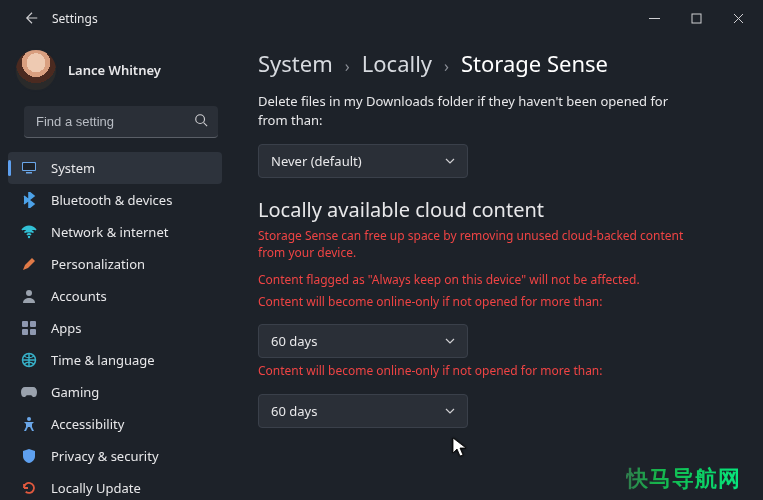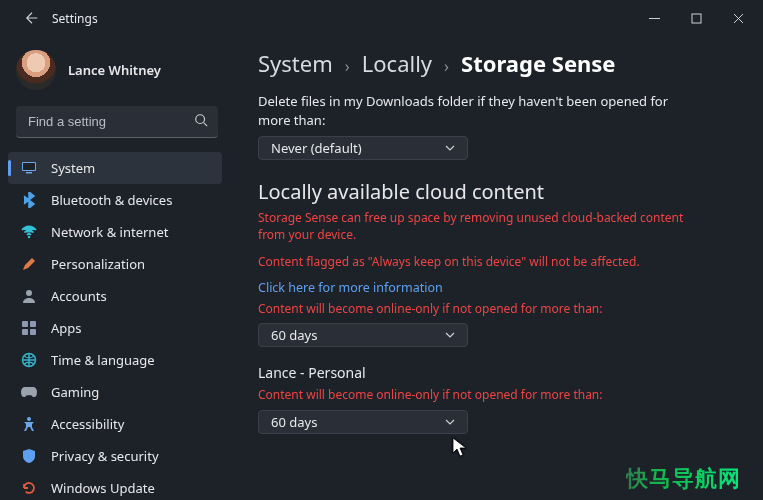--- a/index.html
+++ b/index.html
@@ -27,21 +27,21 @@
   .shell { display: flex; height: calc(100% - 36px); }
   .sidebar { width: 230px; padding: 4px 8px 12px 8px; display: flex; flex-direction: column; }
   .user-row { display: flex; align-items: center; padding: 8px 6px 14px 6px; gap: 10px; }
   .avatar {
     width: 44px; height: 44px; border-radius: 50%;
     background: radial-gradient(circle at 50% 32%, #eecab2 0 28%, #d99f80 28% 42%, #4b2a20 42% 60%, #2a2a2a 60% 100%);
     border: 2px solid #1d2229;
   }
   .user-name { font-size: 13px; font-weight: 600; }
   .search-wrap {
-    position: relative; margin: 0 4px 14px 8px;
+    position: relative; margin: 0 4px 14px 16px;
   }
   .search {
     width: 100%; height: 32px; background: #2a2f37; border: none;
     border-bottom: 1px solid #5a5f67;
     border-radius: 4px; color: #cfcfd2; padding: 0 34px 0 12px; font-size: 13px;
     outline: none;
   }
   .search::placeholder { color: #b9bdc4; }
   .search-icon {
     position: absolute; right: 10px; top: 50%; transform: translateY(-50%);
@@ -56,29 +56,29 @@
   .nav-item.active::before {
     content: ""; position: absolute; left: 0; top: 8px; bottom: 8px; width: 3px;
     background: #5ea0ef; border-radius: 2px;
   }
   .nav-icon { width: 18px; height: 18px; display: flex; align-items: center; justify-content: center; }
   .nav-label { font-size: 13px; }
   .main { flex: 1; padding: 12px 28px 14px 28px; overflow: hidden; display: flex; flex-direction: column; }
   .breadcrumb { display: flex; align-items: baseline; gap: 12px; font-size: 22px; padding-bottom: 14px; }
   .breadcrumb .seg { font-weight: 400; color: #d7dadf; cursor: pointer; }
   .breadcrumb .sep { color: #8b8f97; font-size: 16px; }
-  .breadcrumb .current { font-weight: 700; color: #ffffff; }
+  .breadcrumb .current { font-weight: 400; color: #ffffff; }
   .content { flex: 1; overflow: hidden; }
   .section-p { font-size: 13px; color: #e8e8ea; line-height: 1.45; max-width: 420px; }
   .section-sub { font-size: 12px; color: #ef4444; line-height: 1.45; max-width: 440px; margin-top: 4px;}
   .group-title { font-size: 14px; color: #e8e8ea; margin-top: 16px; }
   .group-title.section { font-size: 20px; margin-top: 18px; }
   .link { color: #5ea0ef; font-size: 12.5px; cursor: pointer; display: inline-block; margin-top: 8px; }
   .select {
-    margin-top: 6px; width: 210px; height: 24px; background: #2a2f37;
+    margin-top: 14px; width: 210px; height: 34px; background: #2a2f37;
     border: 1px solid #3a404a; border-radius: 4px; display: flex; align-items: center;
     padding: 0 12px; justify-content: space-between; cursor: pointer;
     font-size: 13px; color: #e8e8ea;
   }
   .select .chev { color: #cfcfd2; }
   .cursor {
     position: absolute; left: 452px; top: 437px;
     color: #ffffff; pointer-events: none;
     filter: drop-shadow(0 0 1px #000);
   }
@@ -228,57 +228,55 @@
             </svg>
           </span>
         <span class="nav-label">Privacy &amp; security</span>
       </div>
       <div class="nav-item">
         <span class="nav-icon">
             <svg width="16" height="16" viewBox="0 0 16 16">
               <path fill="none" stroke="#e1593e" stroke-width="1.8" d="M3 8a5 5 0 1 1 1.7 3.7M3 8V4M3 8h4"></path>
             </svg>
           </span>
-        <span class="nav-label">Windows Update</span>
+        <span class="nav-label">Locally Update</span>
       </div>
     </nav>
   </aside>
 
   <main class="main">
     <div class="breadcrumb">
       <span class="seg">System</span>
       <span class="sep">›</span>
       <span class="seg">Locally</span>
       <span class="sep">›</span>
       <span class="current">Storage Sense</span>
     </div>
 
     <div class="content">
-      <p class="section-p">Delete files in my Downloads folder if they haven't been opened for more than:</p>
+      <p class="section-p">Delete files in my Downloads folder if they haven't been opened for from than:</p>
       <div class="select">
         <span>Never (default)</span>
         <span class="chev"><svg width="10" height="10" viewBox="0 0 10 10">
               <path fill="none" stroke="currentColor" stroke-width="1.2" d="M1 3l4 4 4-4"></path>
             </svg></span>
       </div>
 
       <div class="group-title section">Locally available cloud content</div>
       <p class="section-sub">Storage Sense can free up space by removing unused cloud-backed content from your device.</p>
       <p class="section-sub" style="margin-top:10px;">Content flagged as "Always keep on this device" will not be affected.</p>
-      <span class="link">Click here for more information</span>
 
       <p class="section-sub">Content will become online-only if not opened for more than:</p>
       <div class="select">
         <span>60 days</span>
         <span class="chev"><svg width="10" height="10" viewBox="0 0 10 10">
               <path fill="none" stroke="currentColor" stroke-width="1.2" d="M1 3l4 4 4-4"></path>
             </svg></span>
       </div>
 
-      <div class="group-title">Lance - Personal</div>
       <p class="section-sub">Content will become online-only if not opened for more than:</p>
       <div class="select">
         <span>60 days</span>
         <span class="chev"><svg width="10" height="10" viewBox="0 0 10 10">
               <path fill="none" stroke="currentColor" stroke-width="1.2" d="M1 3l4 4 4-4"></path>
             </svg></span>
       </div>
 
       
     </div>

